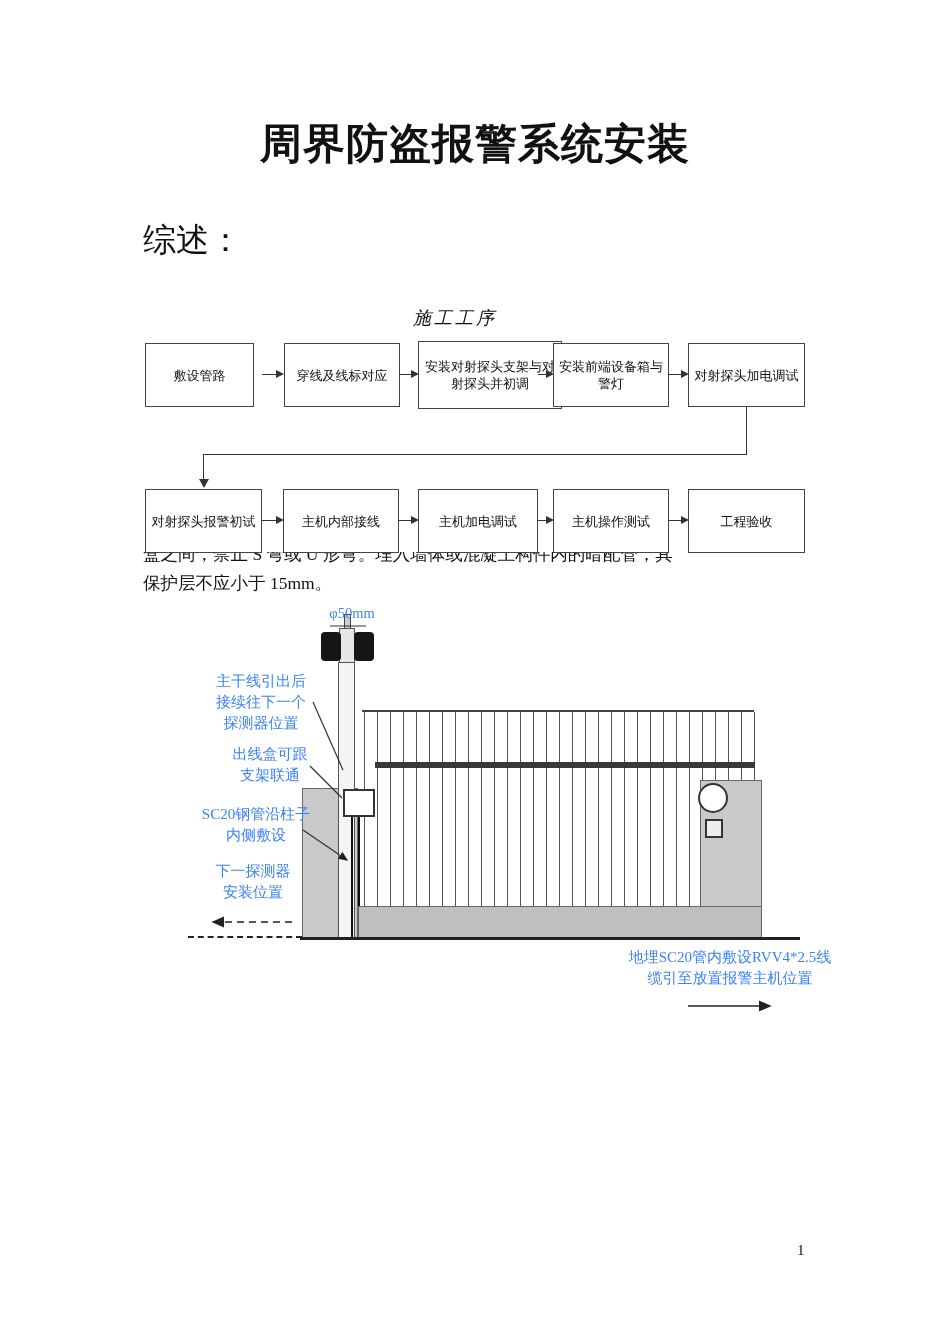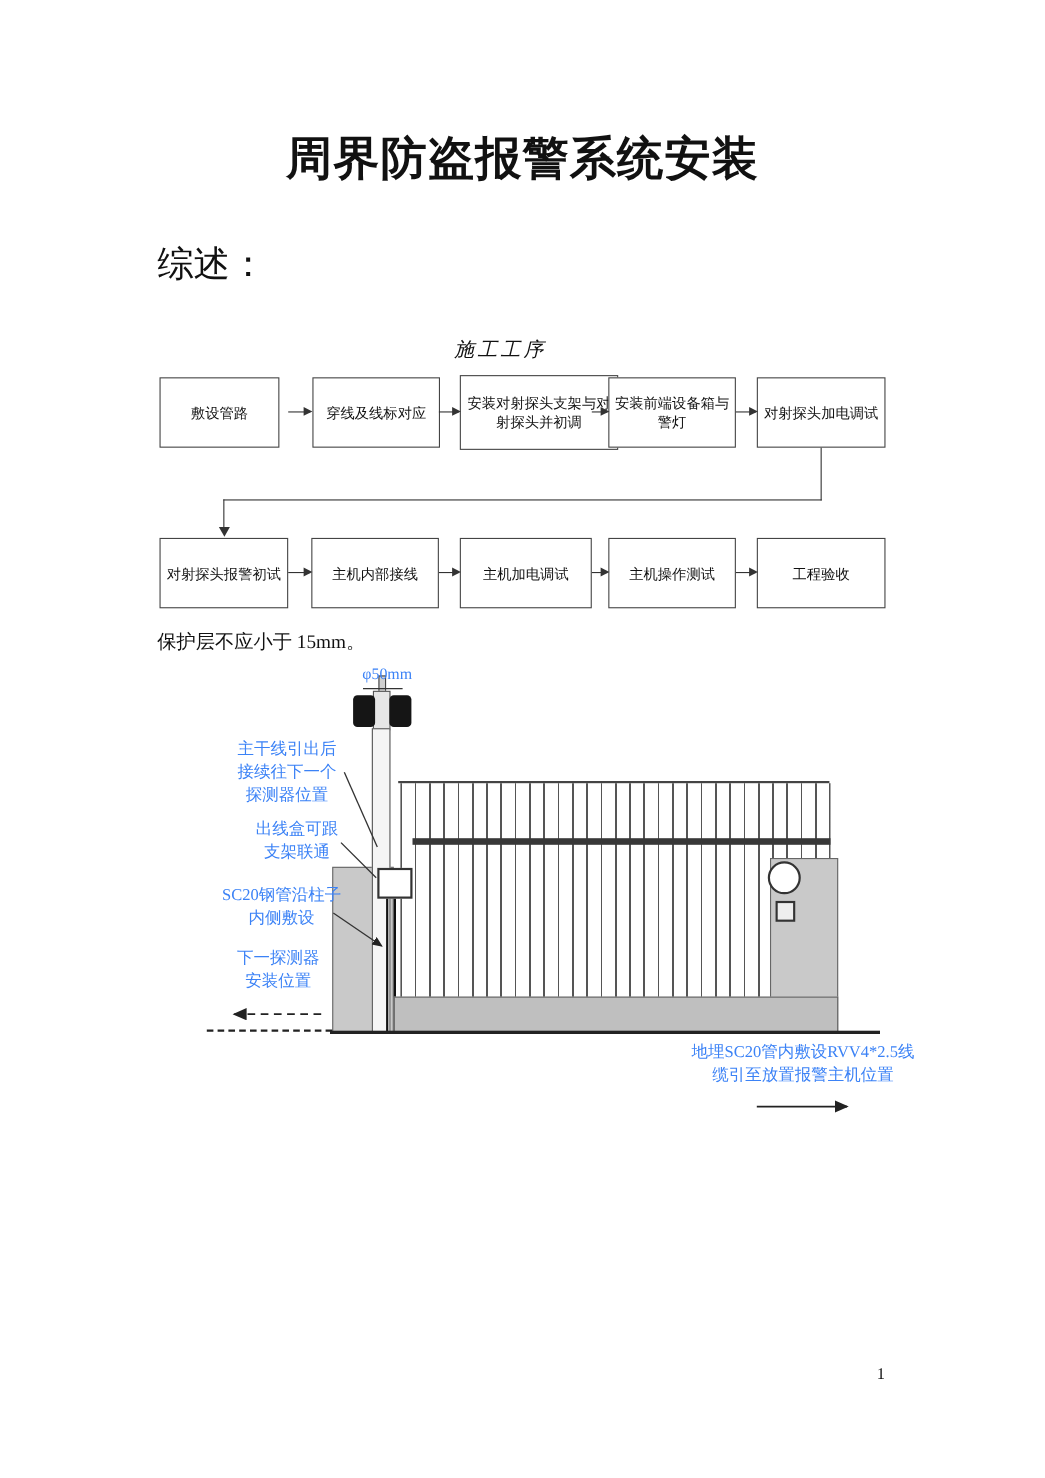--- a/index.html
+++ b/index.html
@@ -28,21 +28,21 @@
   .page-num { left:797px; top:1242px; font-size:15px; }
   svg.overlay { left:0; top:0; width:950px; height:1344px; z-index:4; pointer-events:none; }
 </style>
 </head>
 <body>
 
 <div class="abs page-title">周界防盗报警系统安装</div>
 <div class="abs section-heading">综述：</div>
 
 <div class="abs body-par">
-  <br>
+  <span>盒之间，禁止 S 弯或 U 形弯。埋入墙体或混凝土构件内的暗配管，其</span><br>
   <span>保护层不应小于 15mm。</span>
 </div>
 
 <div class="abs fc-bg"></div>
 <div class="abs fc-title">施工工序</div>
 
 <div class="abs fc-box" style="left:145px;top:343px;width:109px;height:64px">敷设管路</div>
 <div class="abs fc-box" style="left:284px;top:343px;width:116px;height:64px">穿线及线标对应</div>
 <div class="abs fc-box" style="left:418px;top:341px;width:144px;height:68px">安装对射探头支架与对射探头并初调</div>
 <div class="abs fc-box" style="left:553px;top:343px;width:116px;height:64px">安装前端设备箱与警灯</div>

